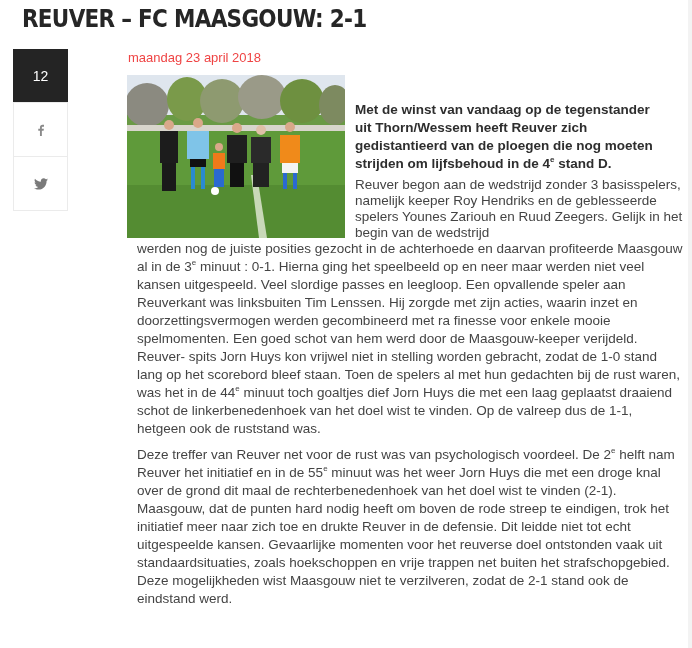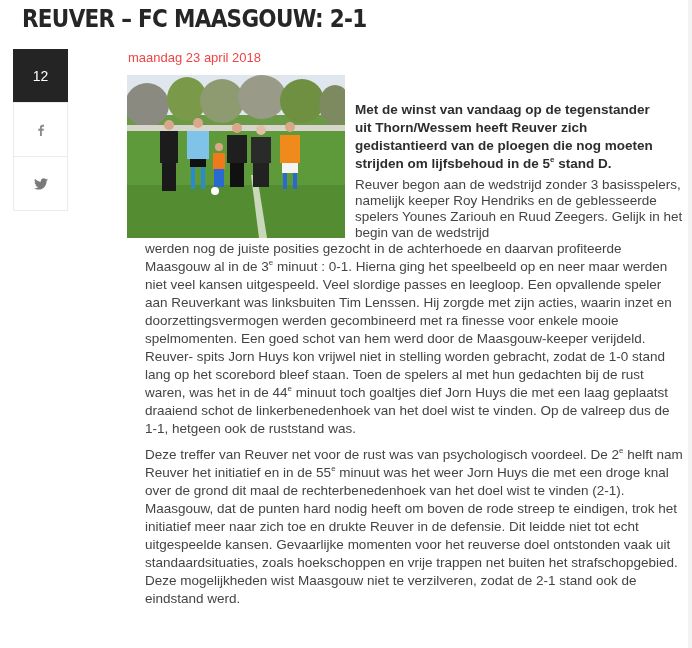--- a/index.html
+++ b/index.html
@@ -48,21 +48,21 @@
     font-weight: bold; font-size: 13.5px; line-height: 18px; color: #2e2e2e;
   }
   .p1-top {
     position: absolute; left: 355px; top: 177px; width: 330px;
     font-size: 13.5px; line-height: 16px;
   }
   .body-text {
     position: absolute; left: 128px; width: 556px;
     font-size: 13.5px; line-height: 18px;
   }
-  .body-text p { margin: 0 0 8px 17px; }
+  .body-text p { margin: 0 0 8px 9px; }
   sup { font-size: 8px; line-height: 0; position: relative; top: -1px; }
 </style>
 </head>
 <body>
 
 <div class="right-edge"></div>
 
 <h1 class="title">REUVER – FC MAASGOUW: 2-1</h1>
 
 <div class="share">
@@ -121,20 +121,20 @@
 
       <rect x="153" y="60" width="20" height="28" fill="#f08a1a"></rect>
       <circle cx="163" cy="52" r="5" fill="#d9a88a"></circle>
       <rect x="155" y="88" width="16" height="10" fill="#f4f4f4"></rect>
       <rect x="156" y="98" width="4" height="16" fill="#2a6ad0"></rect>
       <rect x="166" y="98" width="4" height="16" fill="#2a6ad0"></rect>
     </g>
   </svg>
 </div>
 
-<div class="lead"><span>Met de winst van vandaag op de tegenstander uit Thorn/Wessem heeft Reuver zich gedistantieerd van de ploegen die nog moeten strijden om lijfsbehoud in de 5</span><sup>e</sup><span> stand D.</span></div>
+<div class="lead"><span>Met de winst van vandaag op de tegenstander uit Thorn/Wessem heeft Reuver zich gedistantieerd van de ploegen die nog moeten strijden om lijfsbehoud in de 4</span><sup>e</sup><span> stand D.</span></div>
 
 <div class="p1-top">Reuver begon aan de wedstrijd zonder 3 basisspelers, namelijk keeper Roy Hendriks en de geblesseerde spelers Younes Zariouh en Ruud Zeegers.  Gelijk in het begin van de wedstrijd</div>
 
 <div class="body-text" style="top:240px;">
   <p><span>werden nog de juiste posities gezocht in de achterhoede en daarvan profiteerde Maasgouw al in de 3</span><sup>e</sup><span> minuut : 0-1. Hierna ging het speelbeeld op en neer maar werden niet veel kansen uitgespeeld.  Veel slordige passes en leegloop. Een opvallende speler aan Reuverkant was linksbuiten Tim Lenssen. Hij zorgde met zijn acties, waarin inzet en doorzettingsvermogen werden gecombineerd met  ra finesse voor enkele mooie spelmomenten. Een goed schot van hem werd door de Maasgouw-keeper verijdeld. Reuver- spits Jorn Huys kon vrijwel niet in stelling worden gebracht, zodat de 1-0 stand lang op het scorebord bleef staan. Toen de spelers al met hun gedachten bij de rust waren,  was het in de 44</span><sup>e</sup><span> minuut toch goaltjes dief  Jorn Huys die met een laag geplaatst draaiend schot de linkerbenedenhoek van het doel wist te vinden.  Op de valreep dus de  1-1, hetgeen ook de ruststand was.</span></p>
   <p><span>Deze treffer van Reuver net voor de rust was van psychologisch voordeel. De 2</span><sup>e</sup><span> helft nam Reuver het initiatief en in de 55</span><sup>e</sup><span> minuut was het weer Jorn Huys die met een droge knal over de grond dit maal de rechterbenedenhoek van het doel wist te vinden (2-1). Maasgouw, dat de punten hard nodig heeft om boven de rode streep te eindigen, trok het initiatief meer naar zich toe en drukte Reuver in de defensie. Dit leidde niet tot echt uitgespeelde kansen. Gevaarlijke momenten voor het reuverse doel ontstonden vaak uit standaardsituaties, zoals hoekschoppen en vrije trappen net buiten het strafschopgebied.  Deze mogelijkheden wist Maasgouw niet te verzilveren, zodat de 2-1 stand  ook de eindstand werd.</span></p>
 </div>
 
 </body></html>

